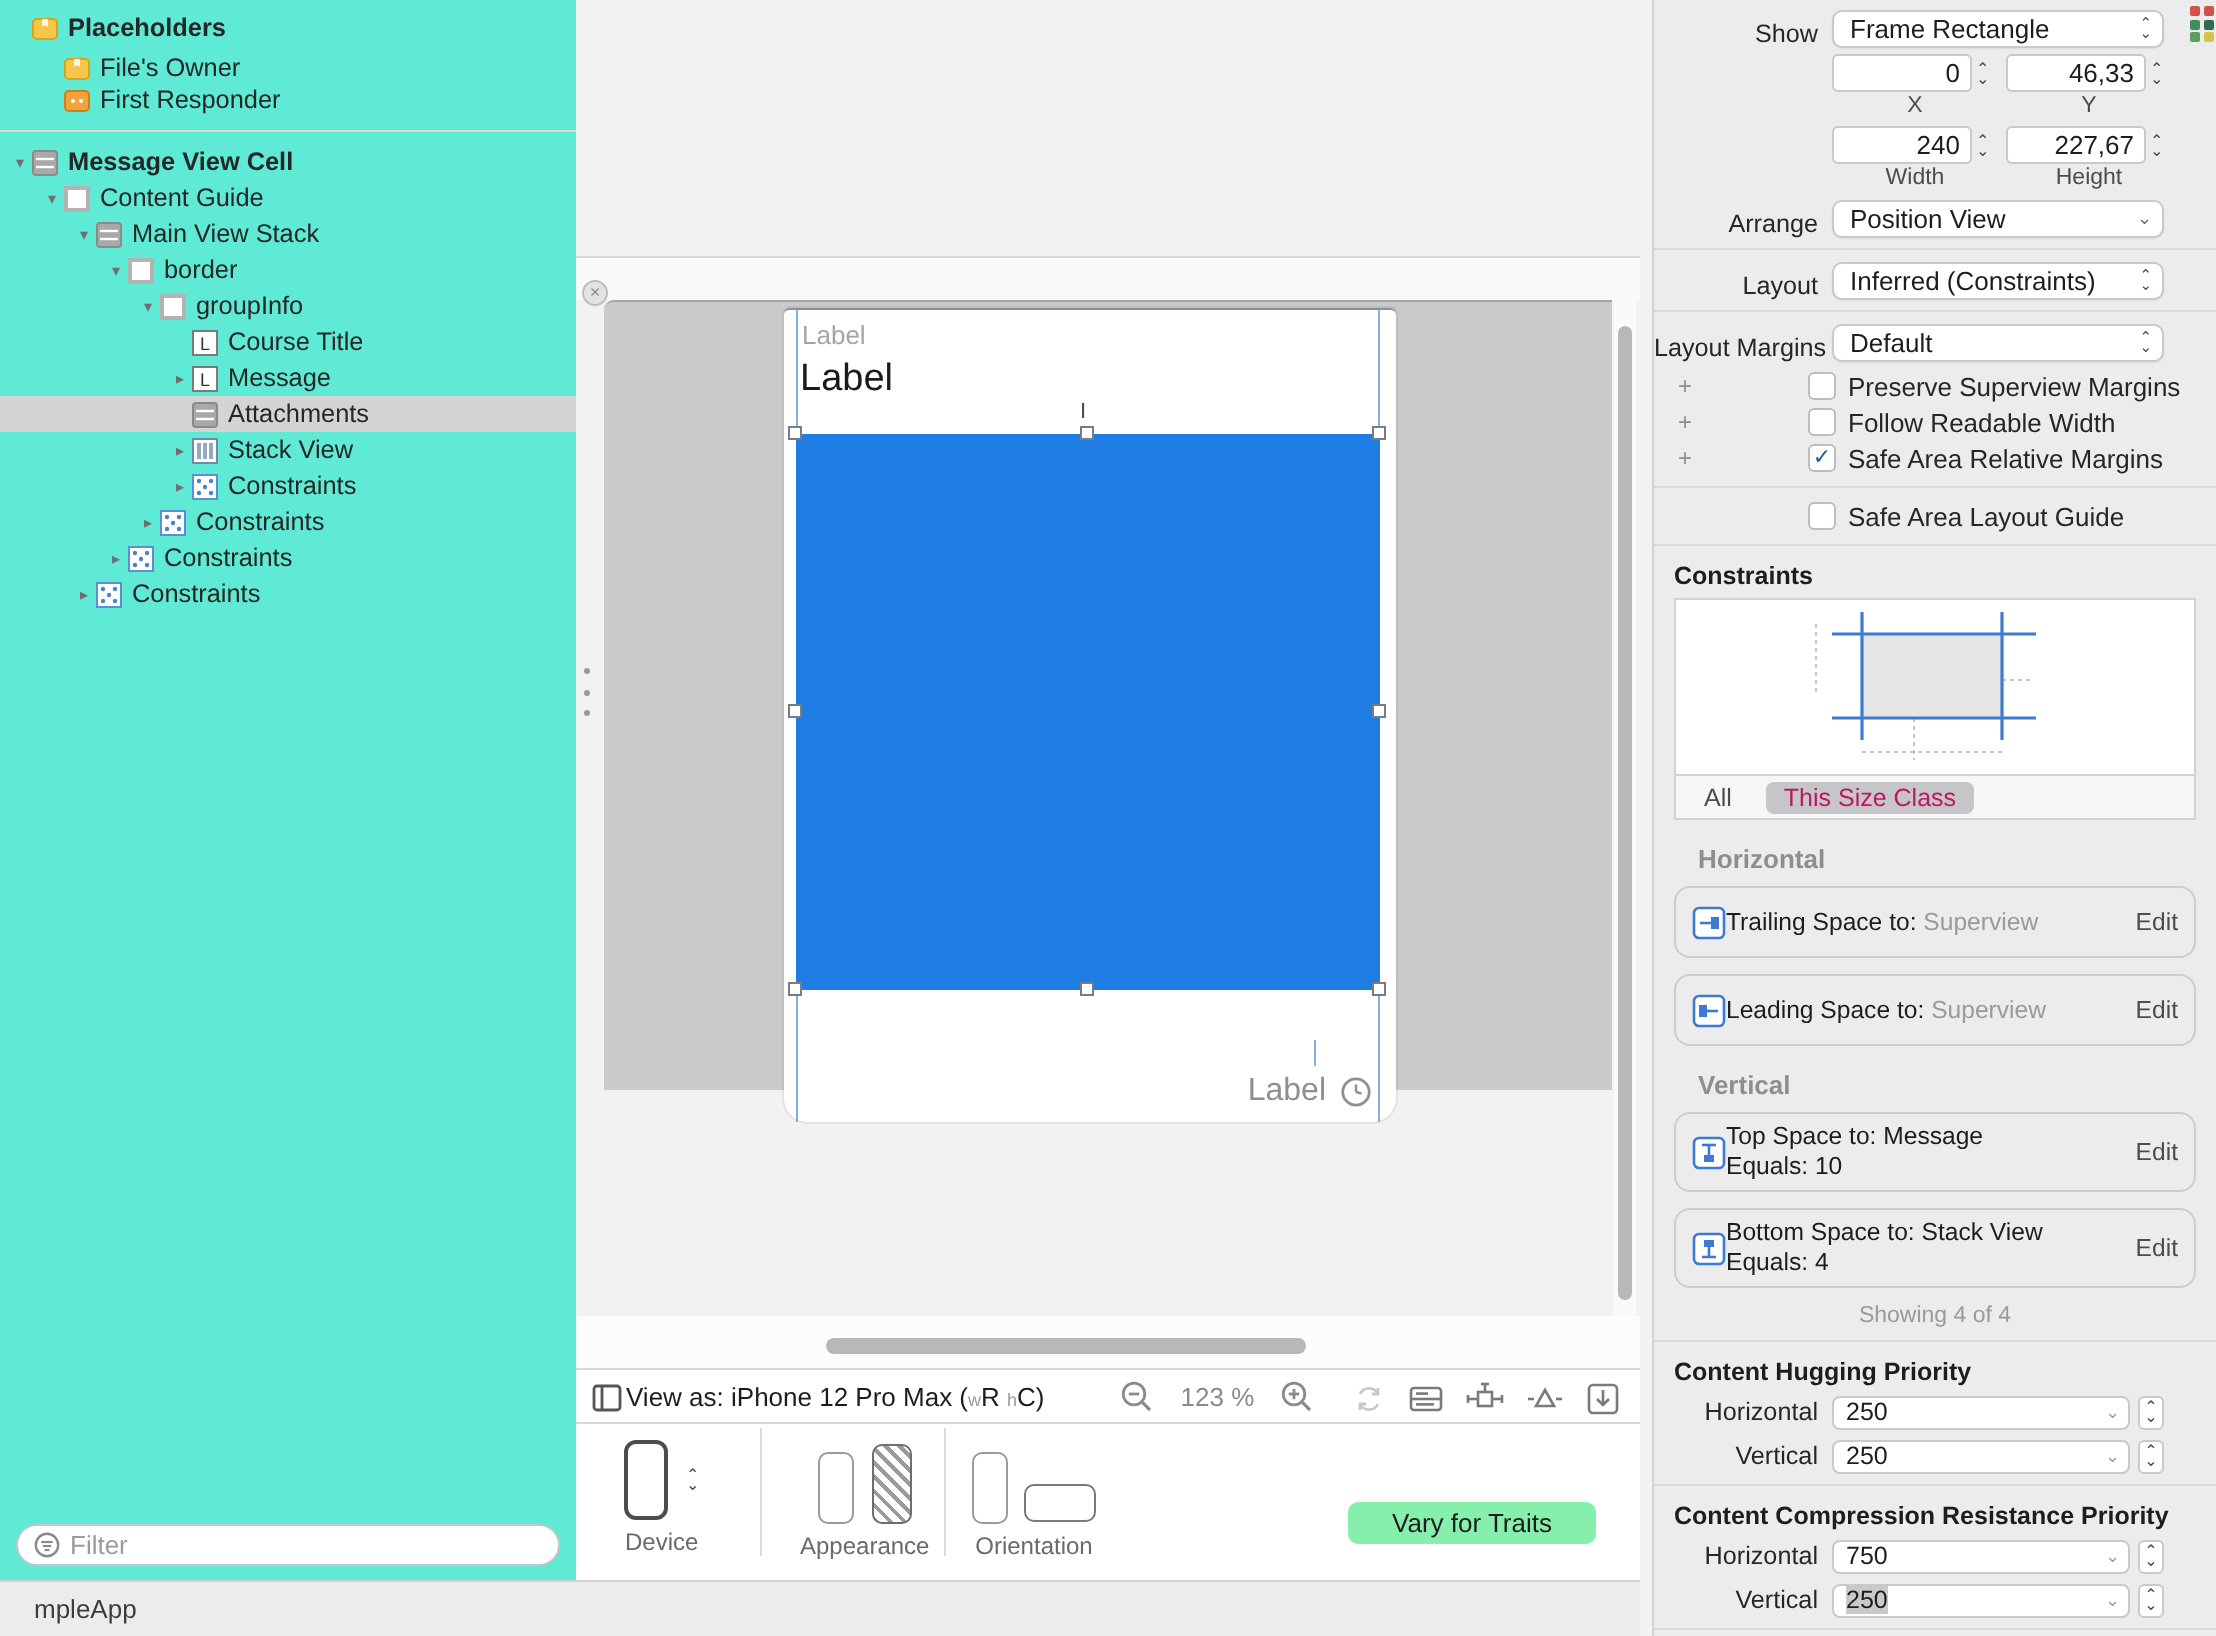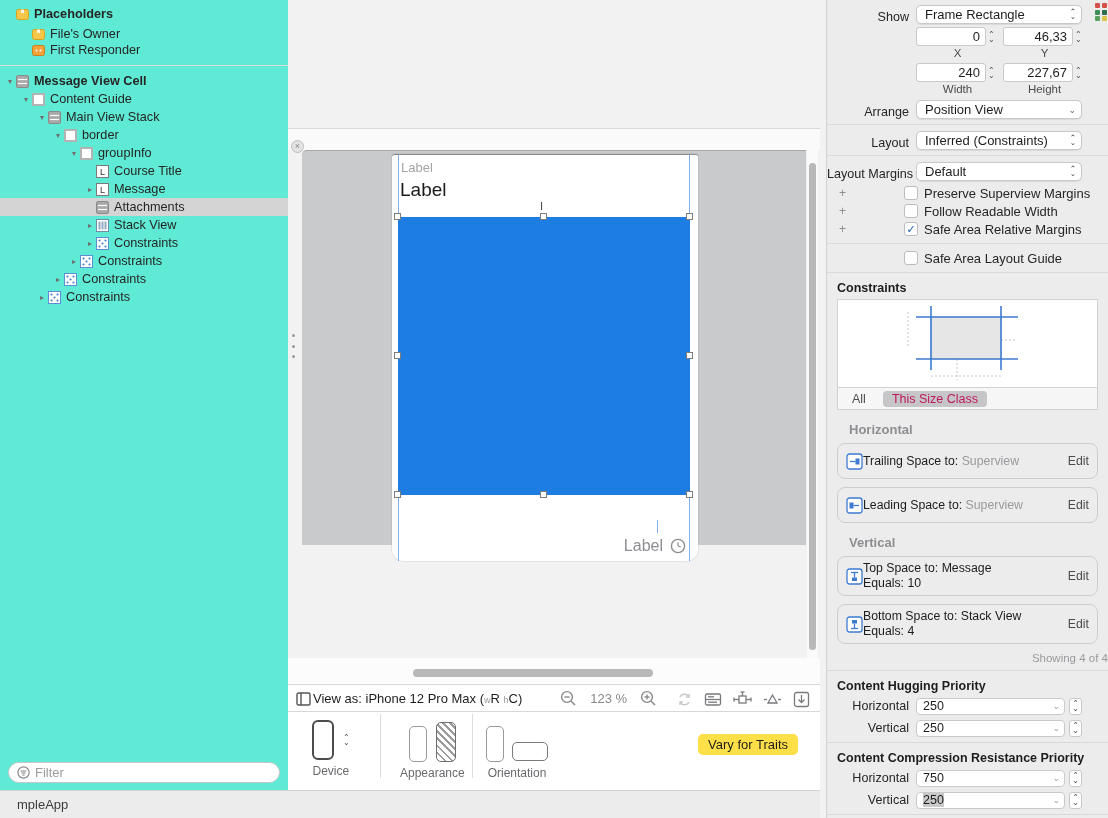--- a/index.html
+++ b/index.html
@@ -54,21 +54,21 @@
 
   
   .devbar{position:absolute;left:0;top:712px;width:532px;height:78px;background:#fff}
   .devsec{position:absolute;top:8px;display:flex;flex-direction:column;align-items:center}
   .devlabel{font-size:12px;color:#6a6a6e;margin-top:4px}
   .phone{border:2px solid #4c4c4c;border-radius:6px;width:22px;height:40px}
   .phone.thin{border:1.5px solid #9a9a9a;border-radius:5px;width:18px;height:36px}
   .phone.hatch{border:1.5px solid #6e6e6e;border-radius:5px;width:20px;height:40px;background:repeating-linear-gradient(45deg,#9b9b9b 0 2px,#fff 2px 5px)}
   .land{border:1.5px solid #7a7a7a;border-radius:5px;width:36px;height:19px;background:#fff}
   .vdiv{position:absolute;top:2px;width:1px;height:64px;background:#dcdcdc}
-  .varybtn{position:absolute;right:22px;top:22px;background:#fde047;border-radius:5px;padding:3px 10px;font-size:13px;color:#1d1d1f}
+  .varybtn{position:absolute;right:22px;top:39px;background:#86efac;border-radius:5px;padding:3px 22px;font-size:13px;color:#1d1d1f}
   .stepglyph{display:flex;flex-direction:column;align-items:center;line-height:5px;font-size:8px;color:#4c4c4c}
 
   
   .ins{position:absolute;left:826px;top:0;width:282px;height:818px;background:#ececec;border-left:1px solid #d2d2d2;font-size:13px;overflow:hidden}
   .irow{display:flex;align-items:flex-end;margin:3px 26px 3px 0;height:20px}
   .ilab{width:82px;flex:none;text-align:right;margin-right:7px;font-size:12.6px;color:#262626;white-space:nowrap}
   .dd{flex:1;height:19px;background:#fff;border:1px solid #c9c9cb;border-radius:5px;display:flex;align-items:center;padding:0 5px 0 8px;box-shadow:0 .5px 1px rgba(0,0,0,.08)}
   .dd .v{flex:1;white-space:nowrap;overflow:hidden}
   .chud{display:flex;flex-direction:column;line-height:4.4px;font-size:7.5px;color:#444;align-items:center}
   .frow{display:flex;margin-left:89px;margin-top:2px}
@@ -84,21 +84,21 @@
   .ghead{font-weight:bold;font-size:13px;color:#8e8e92;margin:12px 0 6px 22px}
   .prevbox{margin:2px 10px 0 10px;height:89px;background:#fff;border:1px solid #d2d2d2}
   .tabsrow{margin:0 10px;height:22px;border:1px solid #d2d2d2;border-top:none;background:#f6f6f6;display:flex;align-items:center}
   .tab-all{margin-left:14px;color:#4c4c4c;font-size:12.5px}
   .tab-chip{margin-left:17px;background:#c6c6c8;border-radius:4px;padding:1px 9px;font-size:12.5px;color:#be185d}
   .consrow{margin:0 10px 8px 10px;border:1px solid #cdcdcf;border-radius:8px;min-height:36px;display:flex;align-items:center;padding:4px 8px;position:relative}
   .consrow .cicon{width:17px;height:17px;flex:none}
   .consrow .ctext{flex:1;font-size:12.3px;line-height:15px}
   .consrow .muted{color:#9a9a9e}
   .consrow .edit{flex:none;font-size:12.3px;color:#4c4c4c;margin-left:4px}
-  .showing{text-align:right;color:#9a9a9e;font-size:11.5px;margin:2px 0 6px 0}
+  .showing{text-align:center;color:#9a9a9e;font-size:11.5px;margin:2px 0 6px 0}
   .prio{display:flex;align-items:center;margin:4px 26px 4px 0;height:18px}
   .combo{flex:1;height:17px;background:#fff;border:1px solid #c9c9cb;border-radius:4px;display:flex;align-items:center;padding:0 4px 0 6px;font-size:12.5px}
   .combo .v{flex:1}
   .combo .v .selhl{background:#c9c9c9}
   .combo .ca{color:#9a9a9e;font-size:9px}
   .stbox{width:13px;height:17px;background:#fff;border:1px solid #c9c9cb;border-radius:3px;margin-left:4px;display:flex;align-items:center;justify-content:center}
   .appicon{position:absolute;right:0;top:3px;width:13px;height:20px;display:grid;grid-template-columns:5px 5px;grid-auto-rows:5px;gap:1.5px}
   .appicon i{border-radius:1px}
 </style>
 </head>

